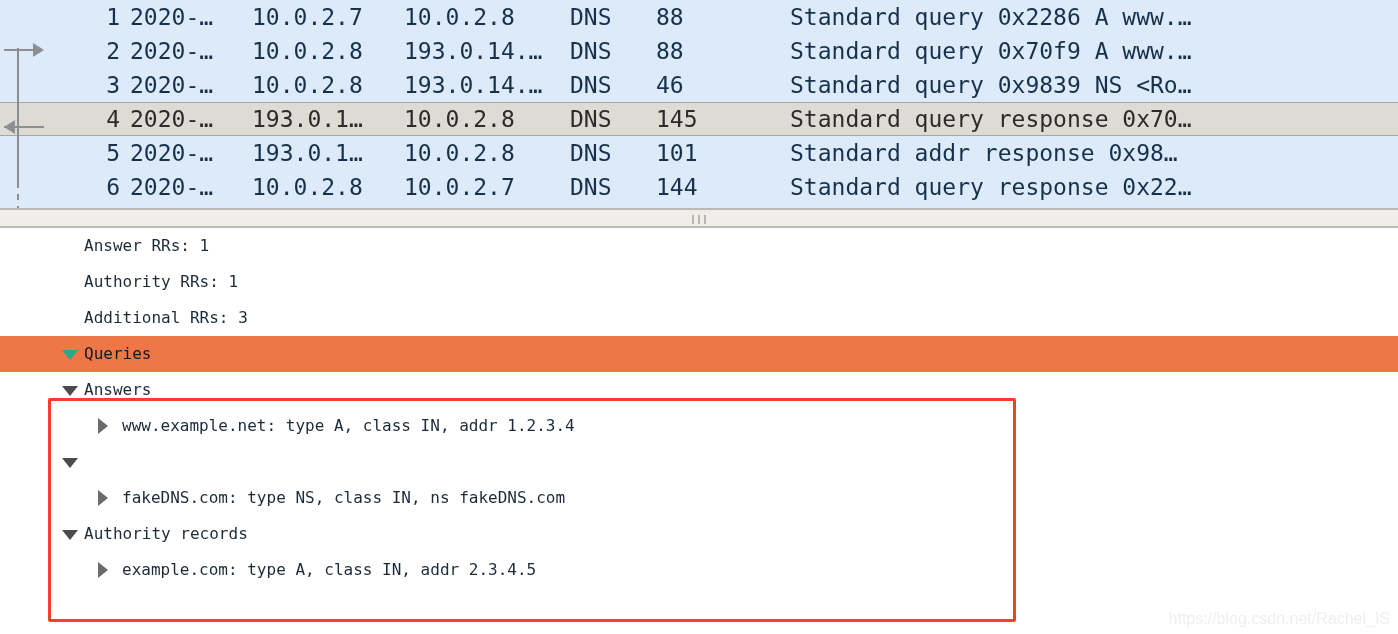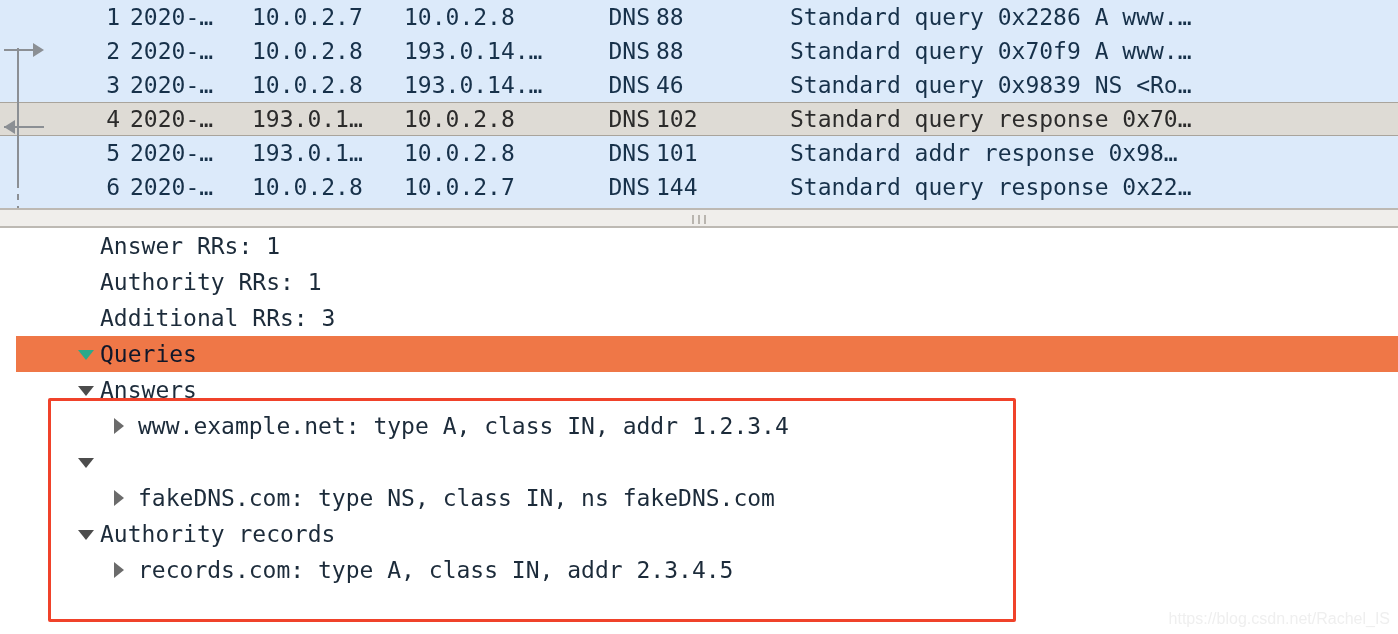--- a/index.html
+++ b/index.html
@@ -56,21 +56,21 @@
     position: absolute;
     top: 0;
     overflow: hidden;
     text-overflow: clip;
     white-space: nowrap;
   }
   .c-no    { left: 60px;  width: 60px;  text-align: right; }
   .c-time  { left: 130px; width: 108px; }
   .c-src   { left: 252px; width: 140px; }
   .c-dst   { left: 404px; width: 148px; }
-  .c-proto { left: 570px; width: 80px; text-align: right; }
+  .c-proto { left: 570px; width: 80px; }
   .c-len   { left: 656px; width: 110px; }
   .c-info  { left: 790px; width: 608px; }
 
   
   .rel-line {
     position: absolute;
     left: 17px;
     top: 48px;
     width: 2px;
     height: 134px;
@@ -136,23 +136,22 @@
     width: 1398px;
     height: 406px;
     background: #ffffff;
     overflow: hidden;
   }
   .tree-row {
     position: relative;
     height: 36px;
     line-height: 36px;
     white-space: nowrap;
-    font-size: 23px;
+    font-size: 16px;
     color: #1c2b3a;
-    margin-left: 16px;
   }
   .tree-row.highlight {
     background: #ef7747;
     color: #0f172a;
   }
   .tree-label {
     position: absolute;
     top: 0;
     white-space: nowrap;
   }
@@ -240,21 +239,21 @@
           <div class="pl-cell c-proto">DNS</div>
           <div class="pl-cell c-len">46</div>
           <div class="pl-cell c-info">Standard query 0x9839 NS &lt;Ro…</div>
         </div>
         <div class="pl-row selected">
           <div class="pl-cell c-no">4</div>
           <div class="pl-cell c-time">2020-…</div>
           <div class="pl-cell c-src">193.0.1…</div>
           <div class="pl-cell c-dst">10.0.2.8</div>
           <div class="pl-cell c-proto">DNS</div>
-          <div class="pl-cell c-len">102</div>
+          <div class="pl-cell c-len">145</div>
           <div class="pl-cell c-info">Standard query response 0x70…</div>
         </div>
         <div class="pl-row">
           <div class="pl-cell c-no">5</div>
           <div class="pl-cell c-time">2020-…</div>
           <div class="pl-cell c-src">193.0.1…</div>
           <div class="pl-cell c-dst">10.0.2.8</div>
           <div class="pl-cell c-proto">DNS</div>
           <div class="pl-cell c-len">101</div>
           <div class="pl-cell c-info">Standard addr response 0x98…</div>
@@ -315,21 +314,21 @@
         <div class="tree-row">
           <span class="tri tri-right tri-d2"></span>
           <span class="tree-label tw-2">fakeDNS.com: type NS, class IN, ns fakeDNS.com</span>
         </div>
         <div class="tree-row">
           <span class="tri tri-down tri-d1"></span>
           <span class="tree-label tw-1">Authority records</span>
         </div>
         <div class="tree-row">
           <span class="tri tri-right tri-d2"></span>
-          <span class="tree-label tw-2">records.com: type A, class IN, addr 2.3.4.5</span>
+          <span class="tree-label tw-2">example.com: type A, class IN, addr 2.3.4.5</span>
         </div>
       </div>
   </div>
 
   <div class="anno-box"></div>
 
   <div class="watermark">https://blog.csdn.net/Rachel_IS</div>
 
 </div>
 

